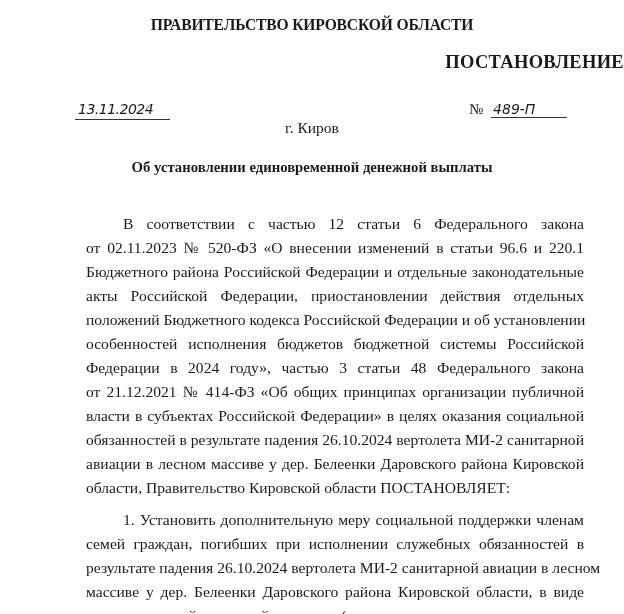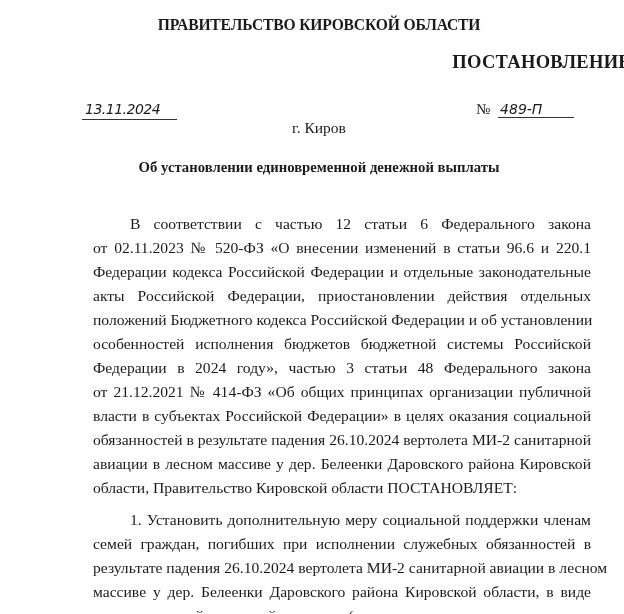--- a/index.html
+++ b/index.html
@@ -1,18 +1,18 @@
 <!DOCTYPE html>
 <html><head>
 <meta charset="utf-8">
 <style>
   html, body { margin: 0; padding: 0; background: #ffffff; }
   body { width: 624px; height: 614px; overflow: hidden; position: relative;
          font-family: "Liberation Serif", "DejaVu Serif", serif; color: #1a1a1a; }
-  .page { position: absolute; left: 7px; top: 0; width: 587px; height: 614px; }
+  .page { position: absolute; left: 0; top: 0; width: 587px; height: 614px; }
   .gov { position: absolute; top: 15px; left: 0; width: 624px; text-align: center;
          font-weight: bold; font-size: 17px; letter-spacing: -0.2px; transform: scaleX(0.92); }
   .decree { position: absolute; top: 52px; left: 0; width: 624px; text-align: right;
             font-weight: bold; font-size: 18.5px; letter-spacing: 0.3px; }
   .date { position: absolute; top: 101px; left: 75px; width: 92px; border-bottom: 1px solid #333;
           font-family: "DejaVu Sans", sans-serif; font-style: italic; font-size: 14px; height: 18px;
           letter-spacing: -0.5px; padding-left: 3px; }
   .numwrap { position: absolute; top: 101px; left: 469px; font-size: 15px; height: 18px; }
   .numwrap .sign { display: inline-block; }
   .numwrap .num { display: inline-block; width: 74px; border-bottom: 1px solid #333; margin-left: 4px;
@@ -35,21 +35,21 @@
   <div class="numwrap">
     <span class="sign">№</span>
     <span class="num">489-П</span>
   </div>
   <div class="city">г. Киров</div>
   <div class="title">Об установлении единовременной денежной выплаты</div>
 
   <div class="body">
     <span class="line indent">В соответствии с частью 12 статьи 6 Федерального закона</span>
     <span class="line">от 02.11.2023 № 520-ФЗ «О внесении изменений в статьи 96.6 и 220.1</span>
-    <span class="line">Федерации кодекса Российской Федерации и отдельные законодательные</span>
+    <span class="line">Бюджетного района Российской Федерации и отдельные законодательные</span>
     <span class="line">акты Российской Федерации, приостановлении действия отдельных</span>
     <span class="line">положений Бюджетного кодекса Российской Федерации и об установлении</span>
     <span class="line">особенностей исполнения бюджетов бюджетной системы Российской</span>
     <span class="line">Федерации в 2024 году», частью 3 статьи 48 Федерального закона</span>
     <span class="line">от 21.12.2021 № 414-ФЗ «Об общих принципах организации публичной</span>
     <span class="line">власти в субъектах Российской Федерации» в целях оказания социальной</span>
     <span class="line">обязанностей в результате падения 26.10.2024 вертолета МИ-2 санитарной</span>
     <span class="line">авиации в лесном массиве у дер. Белеенки Даровского района Кировской</span>
     <span class="line last">области, Правительство Кировской области ПОСТАНОВЛЯЕТ:</span>
     <span class="line indent">1. Установить дополнительную меру социальной поддержки членам</span>

